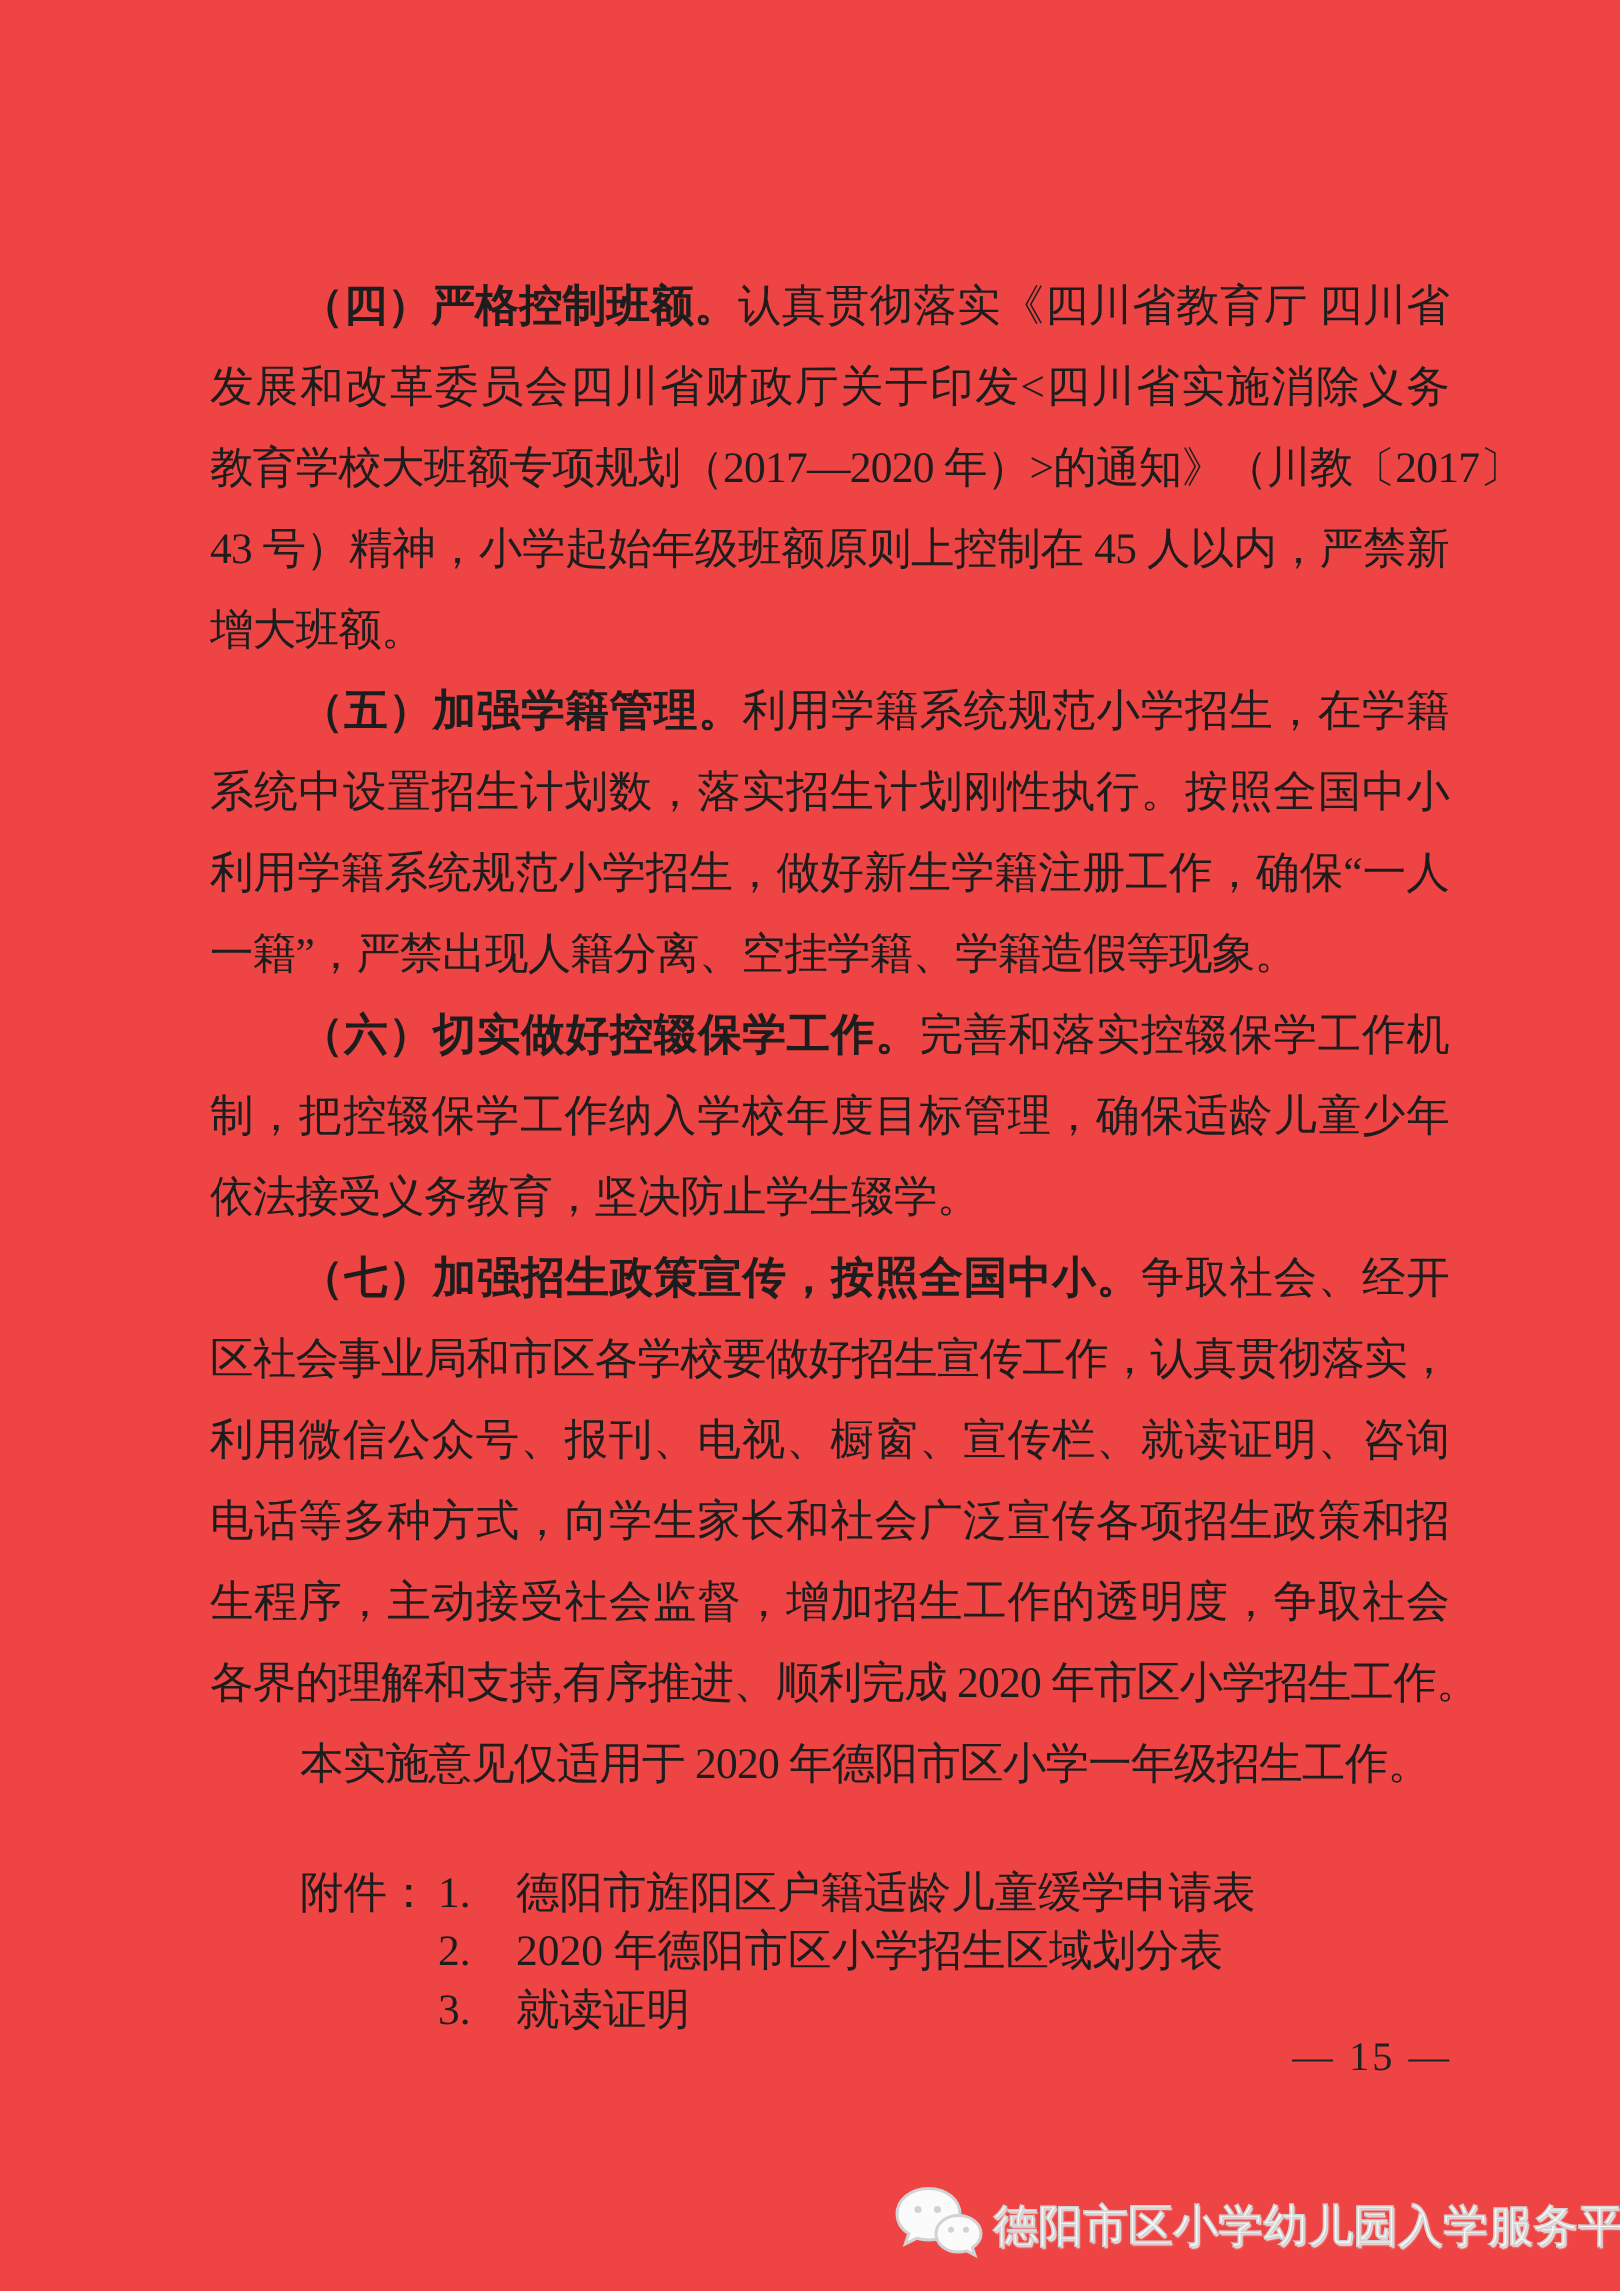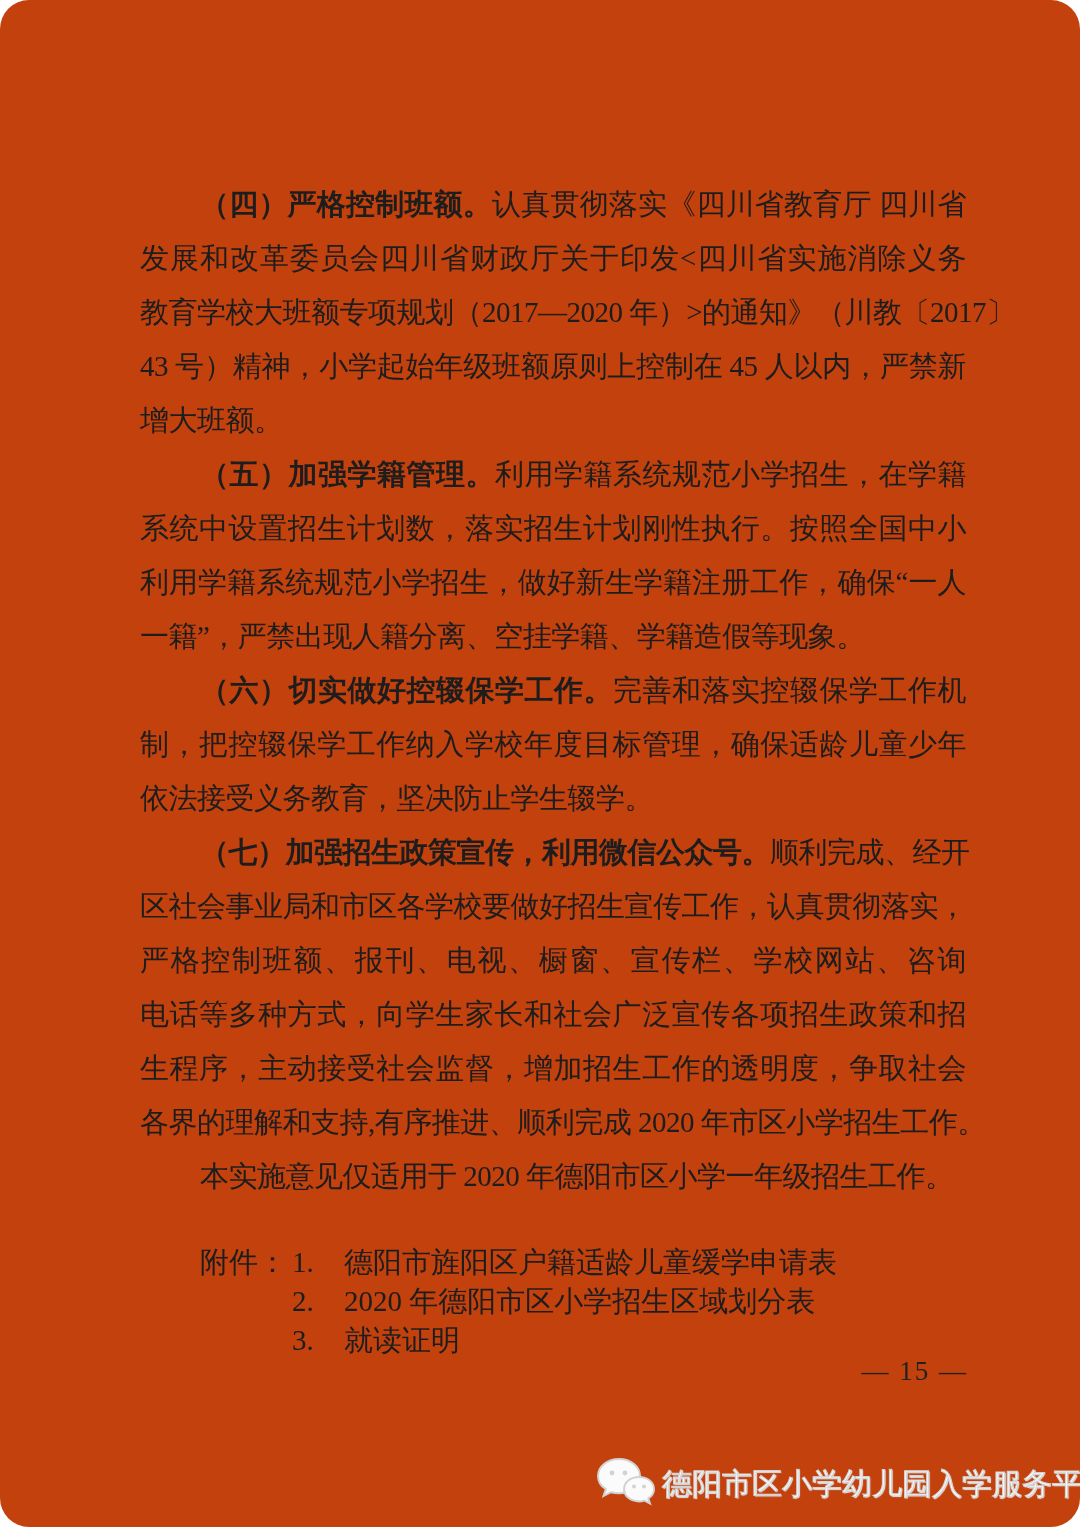--- a/index.html
+++ b/index.html
@@ -1,24 +1,23 @@
 <!DOCTYPE html>
 <html><head>
 <meta charset="utf-8">
 <style>
   html, body { margin: 0; padding: 0; background: #ffffff; }
   .page {
     position: relative;
     width: 1080px;
     height: 1527px;
-    background: #c2410c;
+    background: #ef4444;
     overflow: hidden;
     font-family: "Liberation Serif", "DejaVu Serif", serif;
     color: #1d1d1d;
-    border-radius: 29px;
   }
   
   .body-text {
     position: absolute;
     left: 140px;
     top: 177px;
     width: 826px;
     font-size: 29px;
     letter-spacing: -0.5px;
   }
@@ -87,23 +86,23 @@
 
     <div class="line indent"><span class="lead">（五）加强学籍管理。</span><span>利用学籍系统规范小学招生，在学籍</span></div>
     <div class="line"><span>系统中设置招生计划数，落实招生计划刚性执行。按照全国中小</span></div>
     <div class="line"><span>利用学籍系统规范小学招生，做好新生学籍注册工作，确保“一人</span></div>
     <div class="line left"><span>一籍”，严禁出现人籍分离、空挂学籍、学籍造假等现象。</span></div>
 
     <div class="line indent"><span class="lead">（六）切实做好控辍保学工作。</span><span>完善和落实控辍保学工作机</span></div>
     <div class="line"><span>制，把控辍保学工作纳入学校年度目标管理，确保适龄儿童少年</span></div>
     <div class="line left"><span>依法接受义务教育，坚决防止学生辍学。</span></div>
 
-    <div class="line indent"><span class="lead">（七）加强招生政策宣传，利用微信公众号。</span><span>顺利完成、经开</span></div>
+    <div class="line indent"><span class="lead">（七）加强招生政策宣传，按照全国中小。</span><span>争取社会、经开</span></div>
     <div class="line"><span>区社会事业局和市区各学校要做好招生宣传工作，认真贯彻落实，</span></div>
-    <div class="line"><span>严格控制班额、报刊、电视、橱窗、宣传栏、学校网站、咨询</span></div>
+    <div class="line"><span>利用微信公众号、报刊、电视、橱窗、宣传栏、就读证明、咨询</span></div>
     <div class="line"><span>电话等多种方式，向学生家长和社会广泛宣传各项招生政策和招</span></div>
     <div class="line"><span>生程序，主动接受社会监督，增加招生工作的透明度，争取社会</span></div>
     <div class="line"><span>各界的理解和支持,有序推进、顺利完成 2020 年市区小学招生工作。</span></div>
 
     <div class="line indent left"><span>本实施意见仅适用于 2020 年德阳市区小学一年级招生工作。</span></div>
   </div>
 
   <div class="attachments">
     <div class="att-row">
       <span class="att-label">附件：</span>

